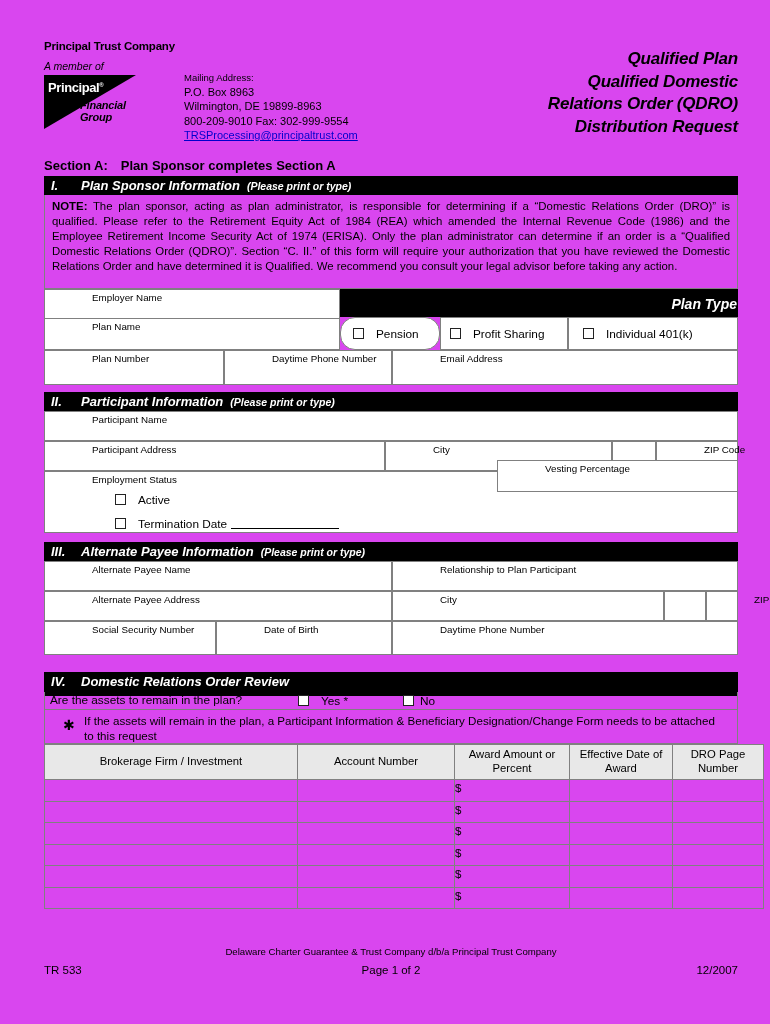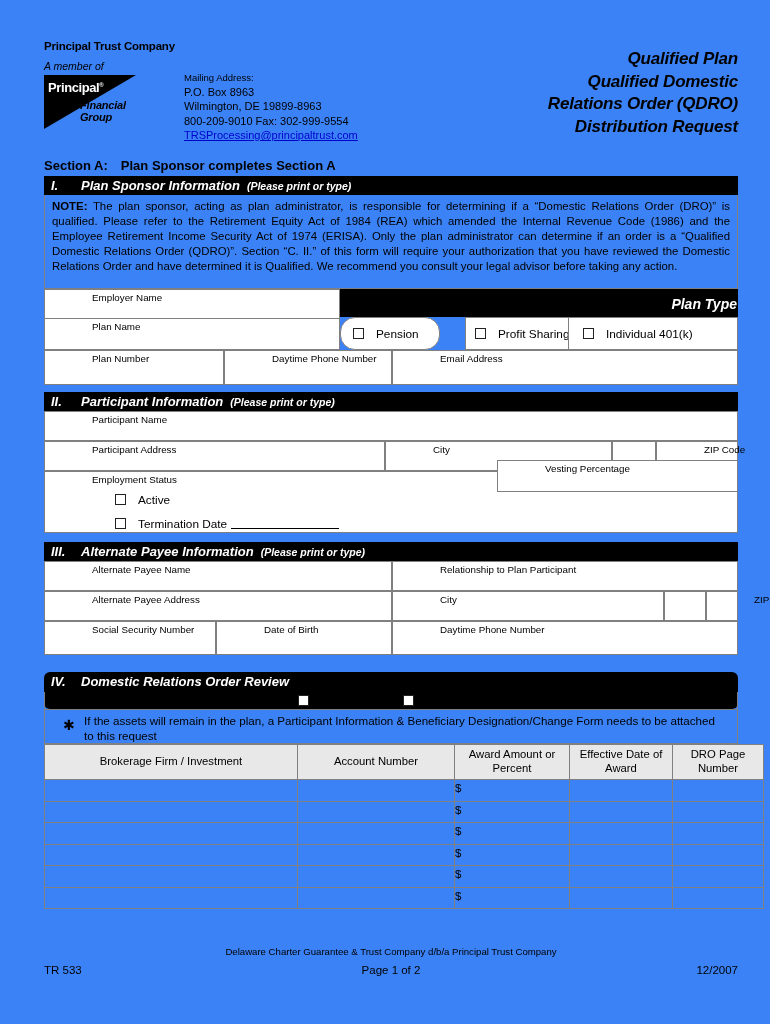--- a/index.html
+++ b/index.html
@@ -13,21 +13,21 @@
     position: relative;
     font-family: "Liberation Sans", sans-serif;
     color: #000000;
     overflow: hidden;
   }
   .page {
     position: absolute;
     left: 0; top: 0;
     width: 770px;
     height: 1024px;
-    background: #3b82f6;
+    background: #d946ef;
   }
 
   
   .header {
     position: absolute;
     left: 44px; top: 40px;
     width: 694px;
     height: 110px;
   }
   .brand-col {
@@ -376,21 +376,21 @@
 
   <div class="bx" style="left:44px; top:318px; width:296px; height:32px;">
     <span class="lbl">Plan Name</span>
   </div>
 
   <div class="bx" style="left:340px; top:317px; width:100px; height:33px;border-radius:15px;">
     <div class="cbx-row" style="left:12px; top:9px;">
       <span class="cbx"></span><span class="cbtxt">Pension</span>
     </div>
   </div>
-  <div class="bx" style="left:440px; top:317px; width:128px; height:33px;margin-left:25px;">
+  <div class="bx" style="left:440px; top:317px; width:128px; height:33px;">
     <div class="cbx-row" style="left:9px; top:9px;">
       <span class="cbx"></span><span class="cbtxt">Profit Sharing</span>
     </div>
   </div>
   <div class="bx" style="left:568px; top:317px; width:170px; height:33px;">
     <div class="cbx-row" style="left:14px; top:9px;">
       <span class="cbx"></span><span class="cbtxt">Individual 401(k)</span>
     </div>
   </div>
 
@@ -470,21 +470,21 @@
     <span class="lbl">Social Security Number</span>
   </div>
   <div class="bx" style="left:216px; top:621px; width:176px; height:34px;">
     <span class="lbl">Date of Birth</span>
   </div>
   <div class="bx" style="left:392px; top:621px; width:346px; height:34px;">
     <span class="lbl">Daytime Phone Number</span>
   </div>
 
   <div class="block" style="left:44px; top:672px; width:694px; height:20px;">
-    <div class="barhead" style="height:37px; line-height:20px;border-radius:6px;">
+    <div class="barhead" style="height:24px; line-height:20px;">
       <span class="num">IV.</span><span class="ttl">Domestic Relations Order Review</span>
     </div>
   </div>
 
   <div class="yesno-row" style="top:692px;">
     <span class="yesno-q">Are the assets to remain in the plan?</span>
     <span class="cbx-row" style="left:253px; top:2px;">
       <span class="cbx"></span><span class="cbtxt">Yes *</span>
     </span>
     <span class="cbx-row" style="left:358px; top:2px;">

